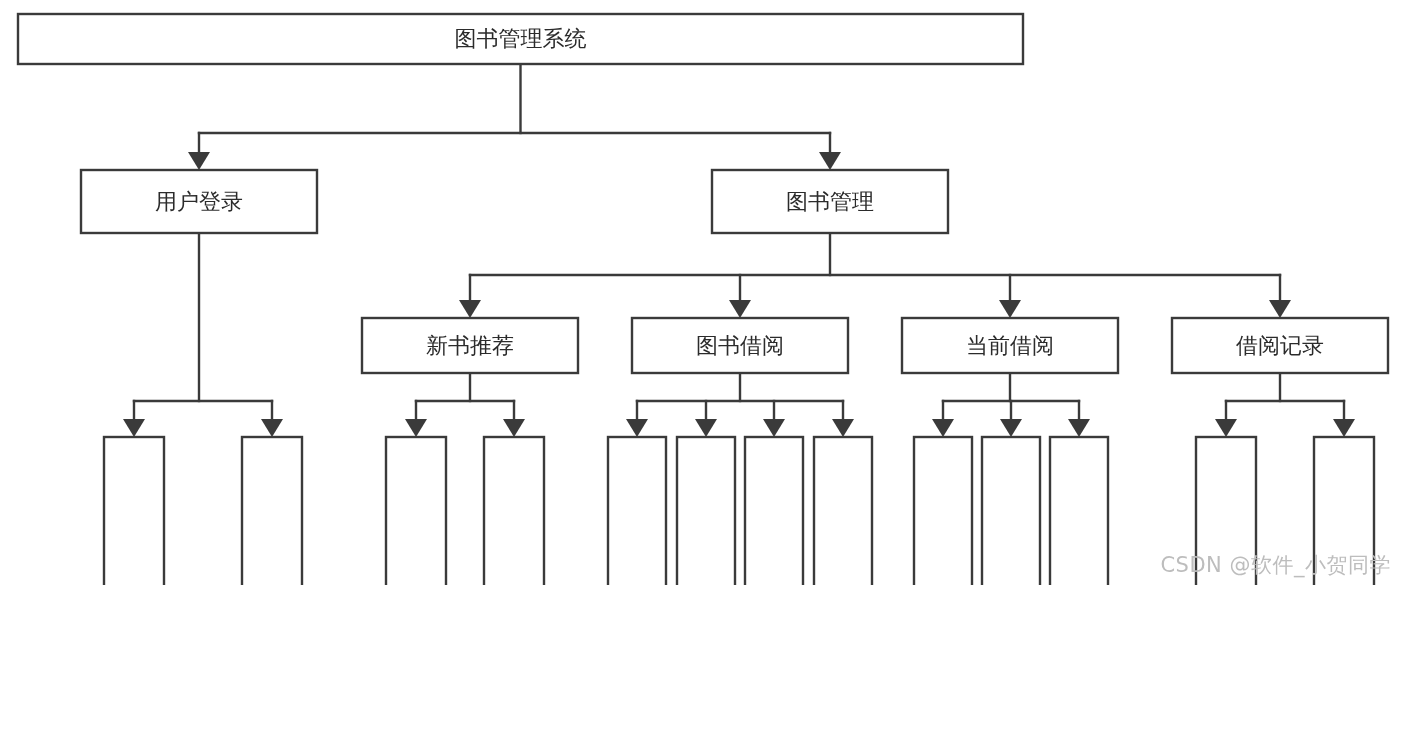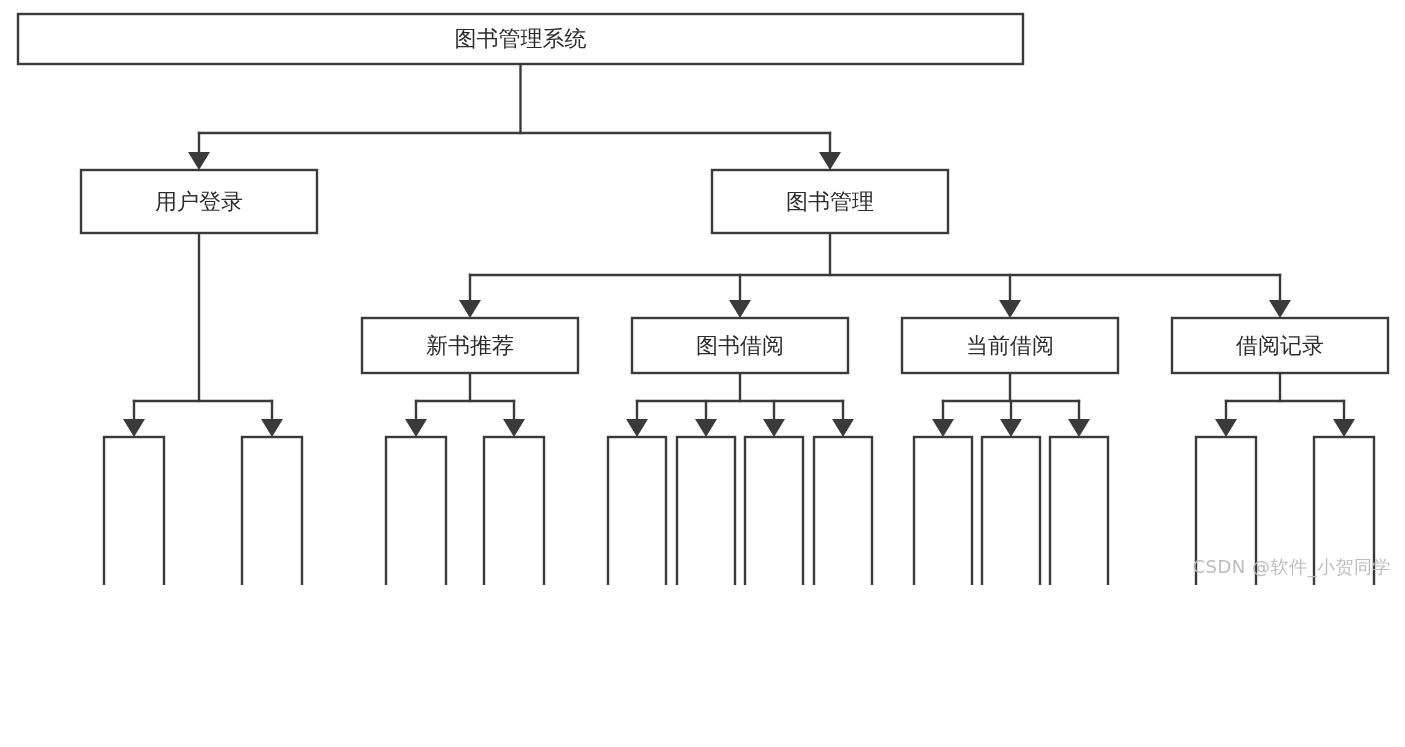--- a/index.html
+++ b/index.html
@@ -56,21 +56,21 @@
     letter-spacing: 1.5px;
     color: #2b2b2b;
     white-space: nowrap;
     pointer-events: none;
   }
   .watermark {
     position: absolute;
     right: 14px;
     bottom: 6px;
     font-family: "DejaVu Sans", "Liberation Sans", sans-serif;
-    font-size: 18px;
+    font-size: 21px;
     color: #bdbdbd;
     letter-spacing: 0.5px;
     white-space: nowrap;
   }
 </style>
 </head>
 <body>
 
 <div id="diagram-root">
 

